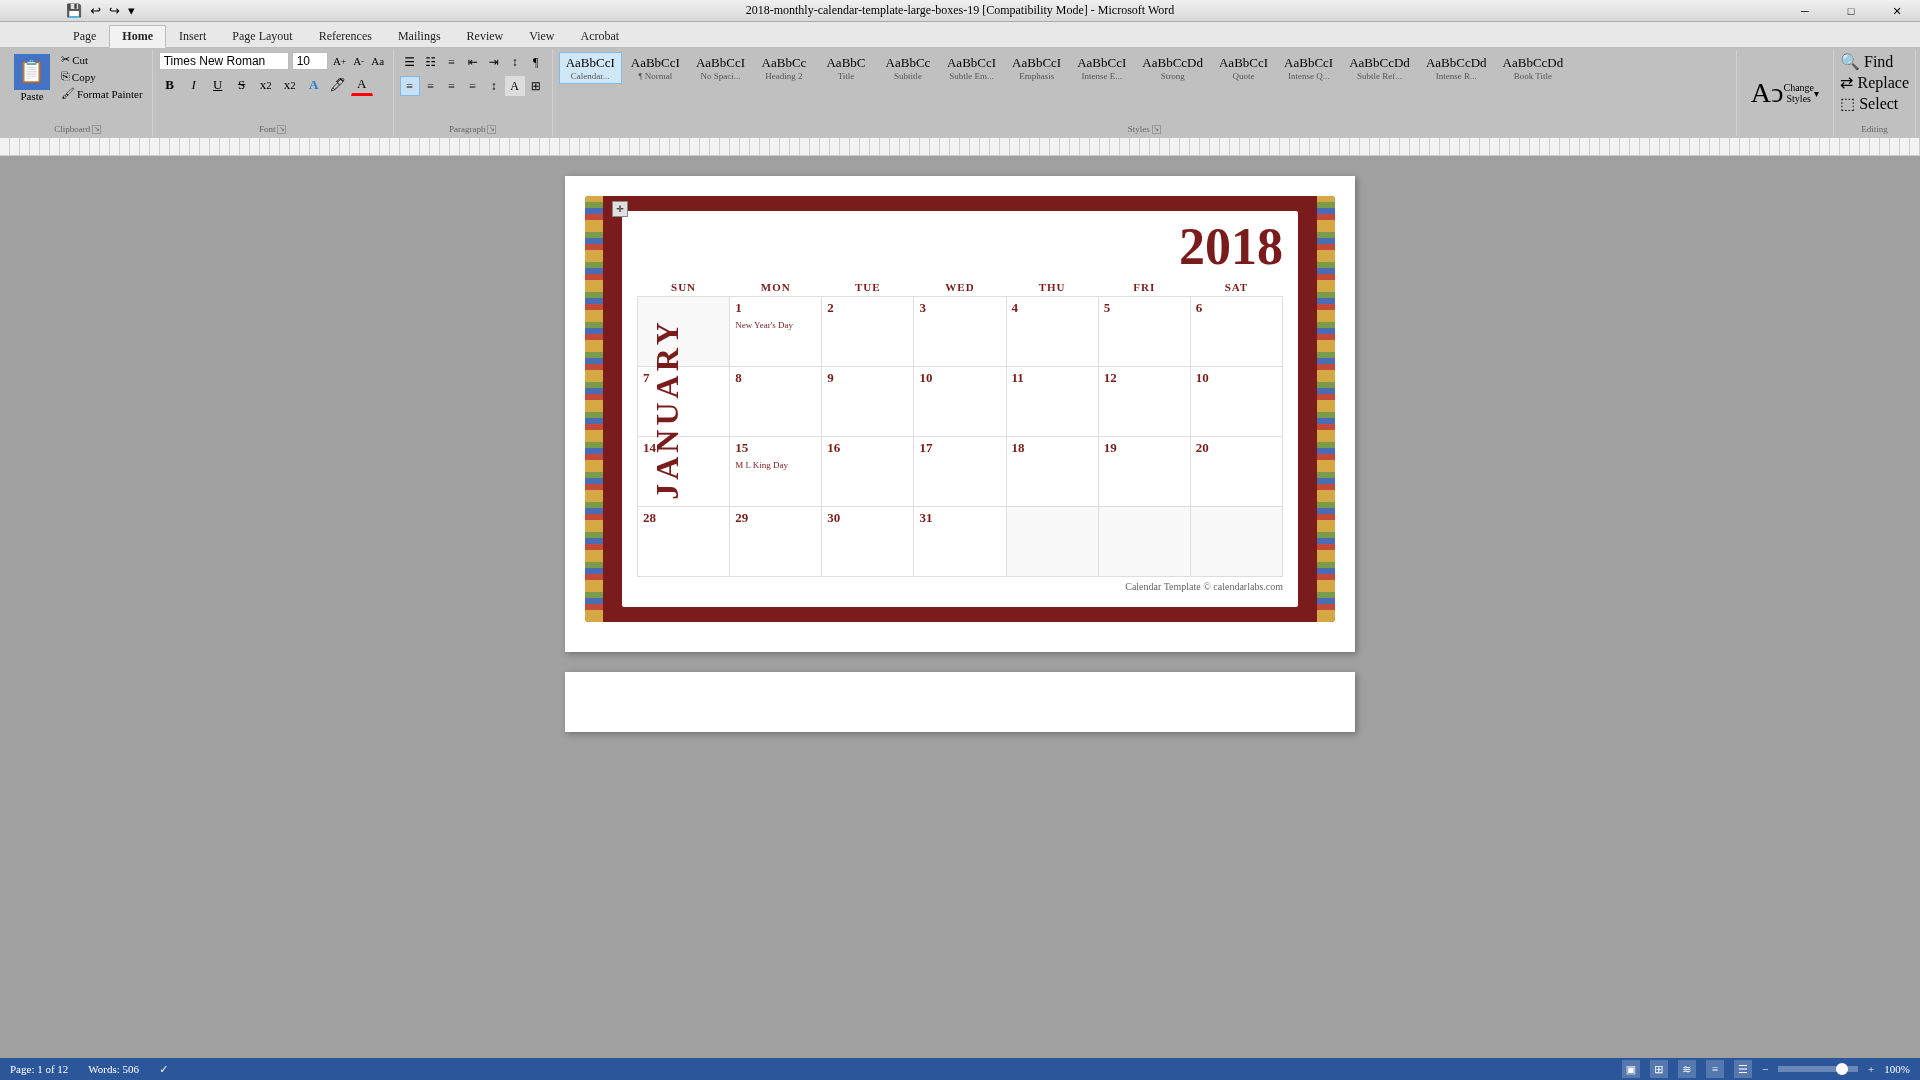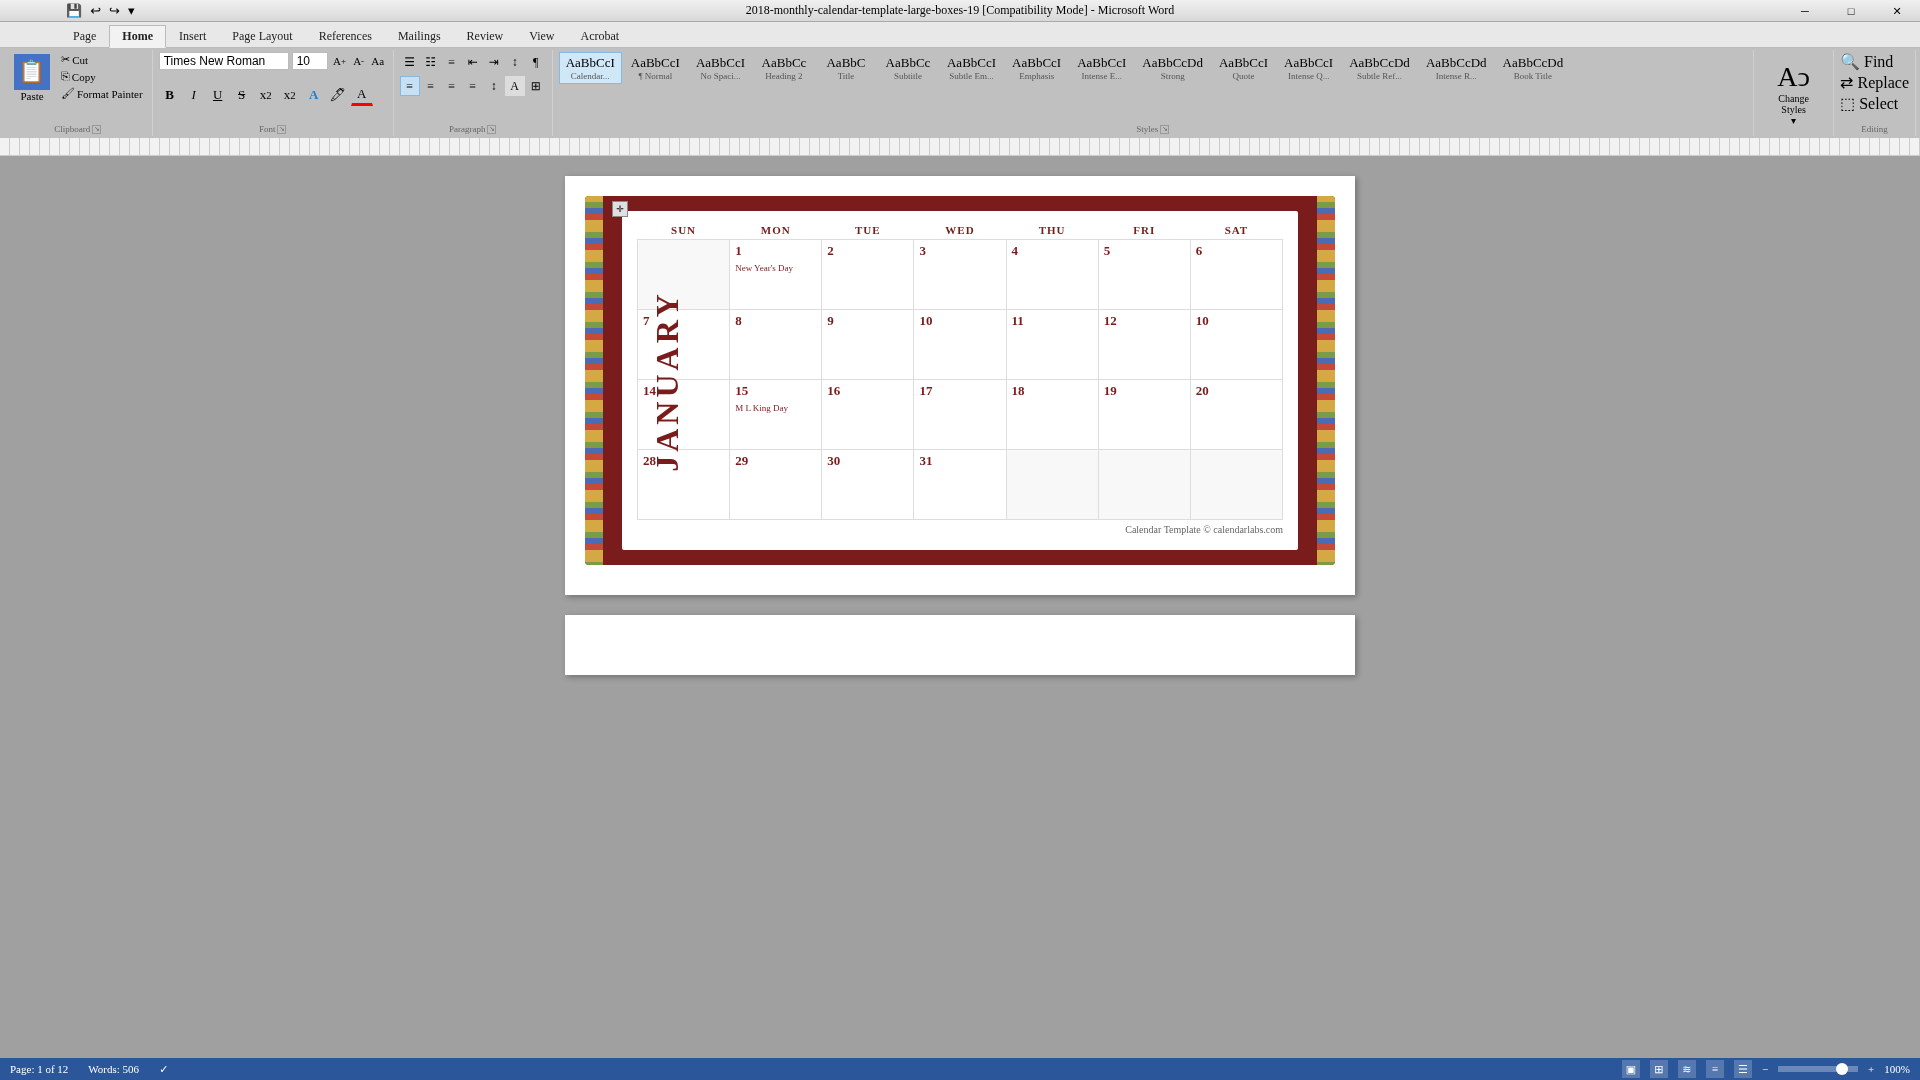--- a/index.html
+++ b/index.html
@@ -71,21 +71,21 @@
       display: flex; flex-direction: column; gap: 2px; margin-left: 2px;
     }
     #clipboard-group .small-btn {
       font-size: 11px; cursor: pointer; padding: 1px 3px;
       display: flex; align-items: center; gap: 2px; white-space: nowrap;
     }
 
     
     #font-group { min-width: 200px; }
     #font-group .font-row1 {
-      display: flex; align-items: flex-start; gap: 3px; margin-bottom: 12px;
+      display: flex; align-items: flex-start; gap: 3px; margin-bottom: 2px;
     }
     #font-group .font-name-box {
       border: 1px solid #bbb; padding: 1px 4px; font-size: 12px;
       width: 130px; background: white;
     }
     #font-group .font-size-box {
       border: 1px solid #bbb; padding: 1px 4px; font-size: 12px;
       width: 36px; background: white;
     }
     #font-group .font-btns {
@@ -130,21 +130,21 @@
     .style-preview {
       font-size: 13px; line-height: 1.2; text-align: center;
     }
     .style-label { font-size: 9px; color: #555; }
 
     
     #change-styles-group { min-width: 80px; }
     #editing-group { min-width: 80px; }
 
     .vert-btn {
-      display: flex; flex-direction: column; align-items: center;
+      display: flex; flex-direction: row; align-items: center;
       cursor: pointer; padding: 4px 8px;
     }
 
     
     #quick-access {
       position: absolute; top: 0; left: 60px; height: 22px;
       display: flex; align-items: center; gap: 4px; padding: 0 4px;
     }
     #quick-access span {
       font-size: 13px; cursor: pointer; padding: 1px 2px;
@@ -490,20 +490,21 @@
   <div id="ruler-inner"></div>
 </div>
 
 <div id="doc-area">
   <div class="page">
     <div id="calendar-container">
       <div class="stripe-left"></div>
       <div class="stripe-right"></div>
       <div id="calendar-inner">
         <div class="move-handle">✛</div>
+        <div id="cal-year">2018</div>
         <div id="month-label">JANUARY</div>
         <table id="cal-table">
           <thead id="cal-thead">
               <tr>
                 <th>SUN</th>
                 <th>MON</th>
                 <th>TUE</th>
                 <th>WED</th>
                 <th>THU</th>
                 <th>FRI</th>

